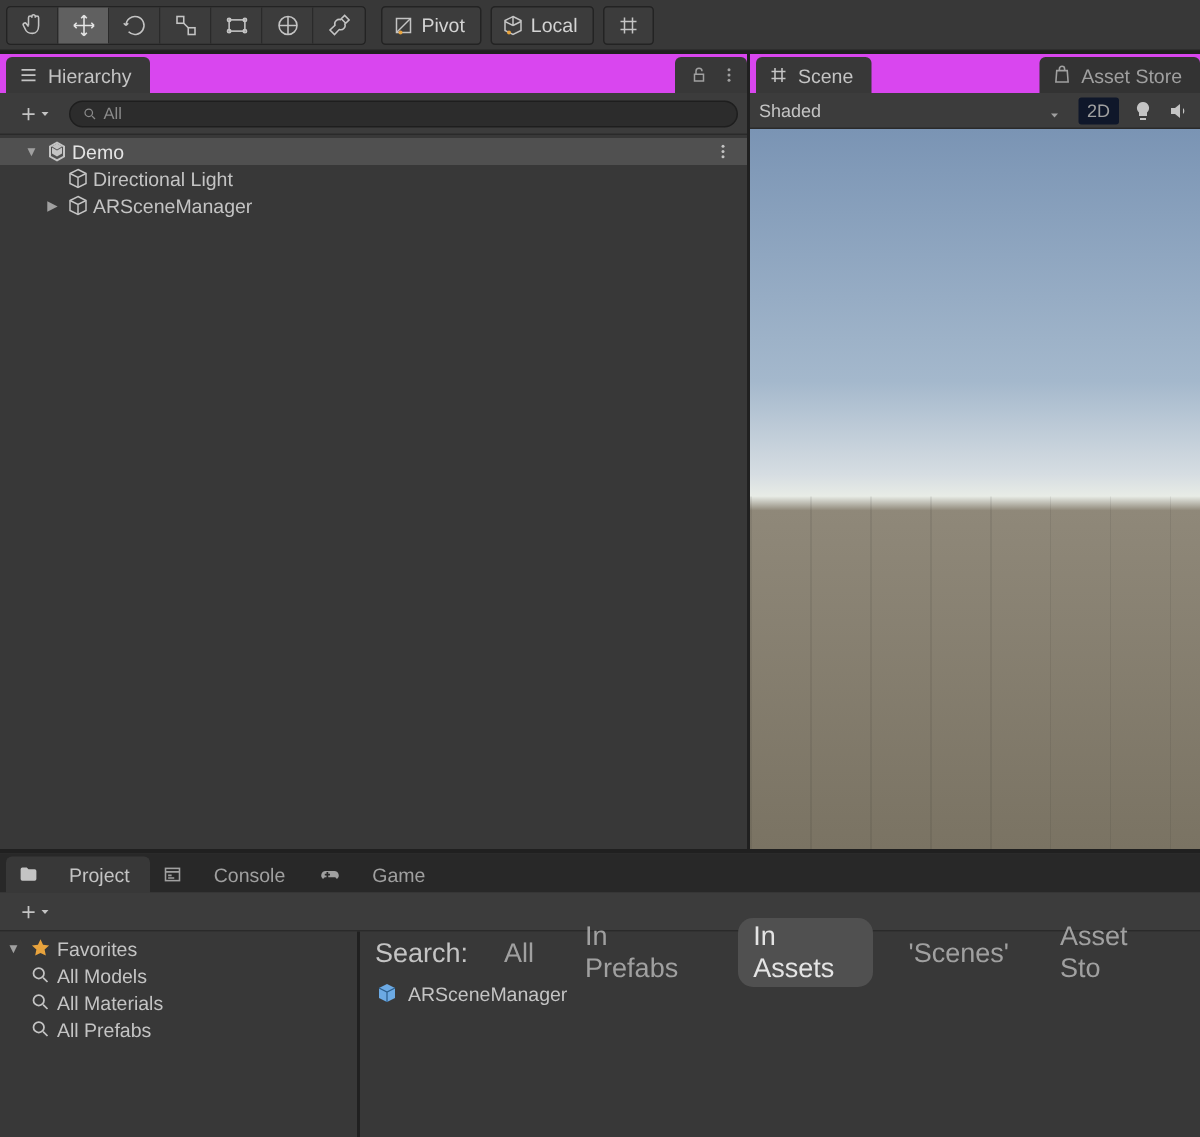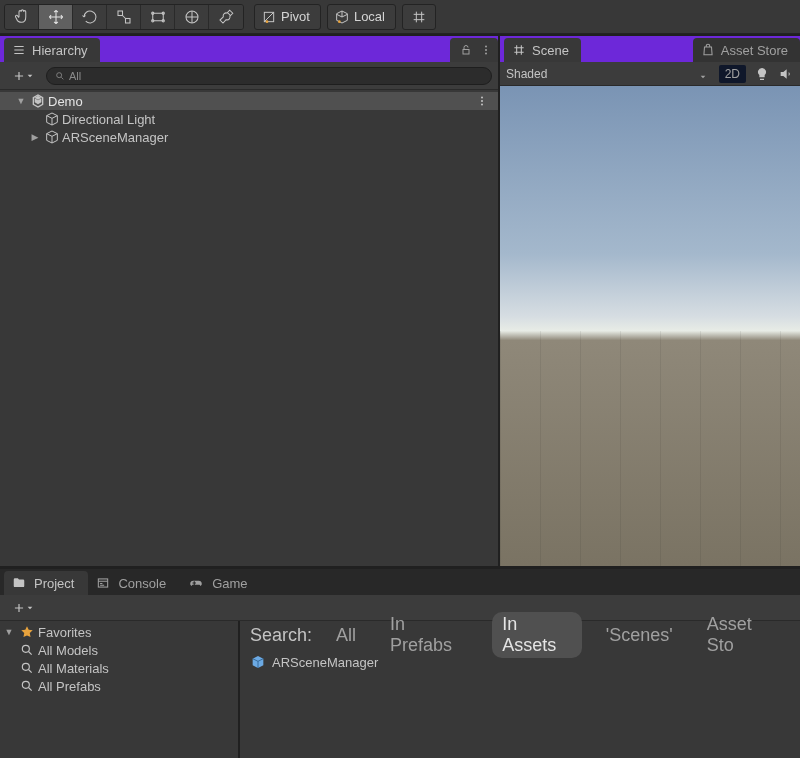--- a/index.html
+++ b/index.html
@@ -32,21 +32,21 @@
 
 
 .main-area { flex: 1; display: flex; min-height: 0; }
 
 
 .hierarchy-panel {
   width: 500px; background: #383838; display: flex; flex-direction: column;
   border-right: 2px solid #202020; border-top: 2px solid #202020;
 }
 .panel-tab-row {
-  height: 26px; display: flex; align-items: flex-end; background: #6d28d9; padding-left: 4px;
+  height: 26px; display: flex; align-items: flex-end; background: #d946ef; padding-left: 4px;
   justify-content: space-between;
 }
 .panel-tab {
   height: 24px; padding: 0 12px 0 8px; display: flex; align-items: center; gap: 6px;
   background: #383838; border-radius: 4px 4px 0 0; color: #C4C4C4; font-size: 13px; cursor: pointer;
 }
 .panel-tab.inactive { background: #333; color: #A0A0A0; }
 .panel-tab-right { display:flex; align-items:center; padding-right:6px; gap:8px; height:24px; background:#383838; border-radius:4px 4px 0 0; padding-left:10px;}
 .panel-toolbar {
   height: 28px; display: flex; align-items: center; gap: 6px; padding: 0 6px;
@@ -83,21 +83,21 @@
   background-image: repeating-linear-gradient(to right, rgba(0,0,0,0.07) 0 1px, transparent 1px 40px);
 }
 
 
 .bottom-panel {
   height: 192px; background: #383838; border-top: 3px solid #202020;
   display: flex; flex-direction: column;
 }
 .bottom-tab-row { height: 26px; background:#282828; display:flex; align-items:flex-end; padding-left:4px; gap:0; }
 .bottom-tab {
-  height: 24px; padding: 0 14px 0 8px; display:flex; align-items:center; gap:8px;
+  height: 24px; padding: 0 14px 0 8px; display:flex; align-items:center; gap:20px;
   color:#A0A0A0; font-size:13px; cursor:pointer; border-radius:4px 4px 0 0;
 }
 .bottom-tab.active { background:#383838; color:#C4C4C4; }
 .bottom-toolbar { height:26px; background:#3C3C3C; border-bottom:1px solid #2A2A2A; display:flex; align-items:center; padding:0 6px;}
 .bottom-body { flex:1; display:flex; min-height:0;}
 .favorites-col { width:240px; border-right:2px solid #202020; display:flex; flex-direction:column; padding-top:2px;}
 .fav-row { height:18px; display:flex; align-items:center; gap:4px; font-size:13px; cursor:pointer; }
 .fav-header { padding-left:2px; color:#C4C4C4; }
 .fav-item { padding-left:20px; color:#C4C4C4; }
 .assets-col { flex:1; display:flex; flex-direction:column; }

